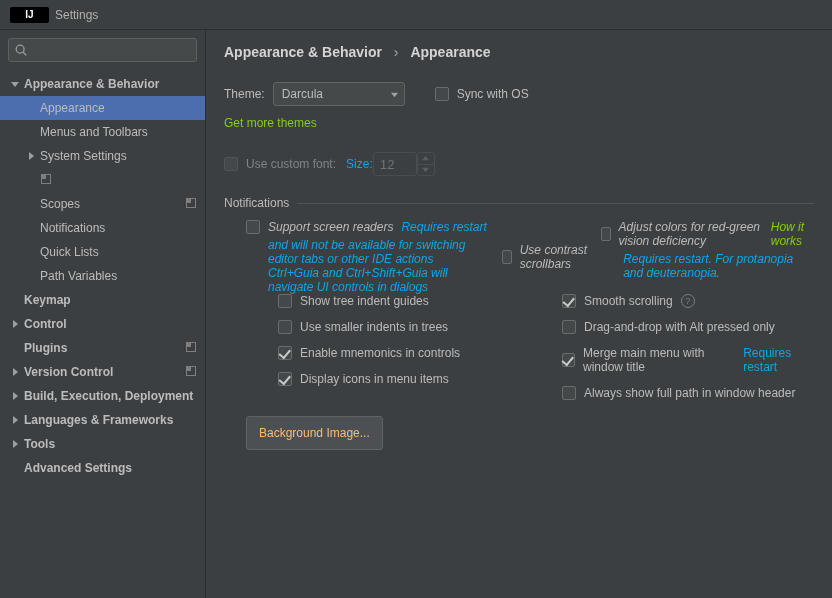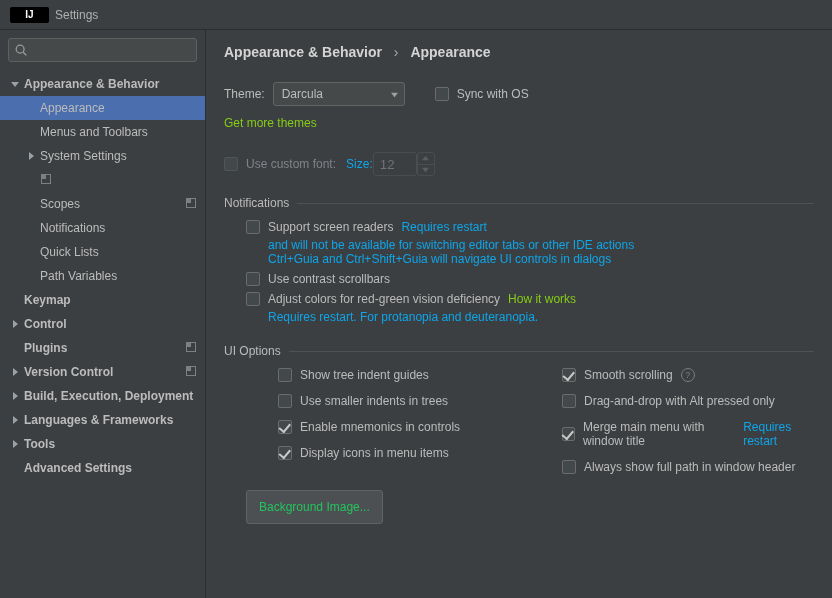--- a/index.html
+++ b/index.html
@@ -35,26 +35,26 @@
   .checkbox { display: inline-flex; align-items: center; cursor: default; }
   .checkbox .box { width: 14px; height: 14px; border: 1px solid #6b6b6b; border-radius: 2px; background: #43494a; margin-right: 8px; display: flex; align-items: center; justify-content: center; }
   .checkbox.checked .box::after { content: ""; width: 9px; height: 5px; border-left: 2px solid #c9c9c9; border-bottom: 2px solid #c9c9c9; transform: rotate(-50deg) translate(0px,-1px); }
   .checkbox.disabled .box { border-color: #515558; }
   .checkbox.disabled { color: #808488; }
   .link { color: #84cc16; cursor: pointer; }
   .section-head { display: flex; align-items: center; color: #bbbbbb; margin: 20px 0 10px 0; }
   .section-head .line { flex: 1; height: 1px; background: #515151; margin-left: 8px; }
   .hint { color: #0ea5e9; }
   .indent { margin-left: 22px; }
-  .group-col { display: flex; flex-direction: column; gap: 6px; }
+  .group-col { display: flex; flex-direction: row; gap: 6px; font-style: italic; }
   .opt-row { display: flex; align-items: center; gap: 8px; }
   .two-col { display: flex; }
   .two-col .col { flex: 1; }
   .two-col .col .opt-row { margin-bottom: 12px; padding-left: 32px; }
-  .btn { display: inline-flex; align-items: center; height: 26px; padding: 16px 12px; background: #4c5052; border: 1px solid #5e6366; border-radius: 3px; color: #22c55e; cursor: pointer; }
+  .btn { display: inline-flex; align-items: center; height: 26px; padding: 16px 12px; background: #4c5052; border: 1px solid #5e6366; border-radius: 3px; color: #fdba74; cursor: pointer; }
   .help-circle { width: 14px; height: 14px; border: 1px solid #7b7e80; border-radius: 50%; display: inline-flex; align-items: center; justify-content: center; font-size: 9px; color: #7b7e80; }
   .small-input { width: 44px; height: 24px; background: #3c3f41; border: 1px solid #4a4d4f; border-radius: 3px; color: #6f7276; padding: 0 6px; outline: none; }
   .stepper { width: 18px; height: 24px; background: #3c3f41; border: 1px solid #4a4d4f; border-radius: 3px; display: flex; flex-direction: column; }
   .stepper div { flex:1; display:flex; align-items:center; justify-content:center; }
   .stepper div + div { border-top: 1px solid #4a4d4f; }
   svg.tri { width: 7px; height: 7px; }
 </style>
 </head>
 <body>
 
@@ -273,24 +273,20 @@
           <label class="checkbox">
             <span class="box"></span>
             <span>Adjust colors for red-green vision deficiency</span>
           </label>
           <span class="link">How it works</span>
         </div>
         <div class="hint" style="margin-left:22px; margin-top:4px;">Requires restart. For protanopia and deuteranopia.</div>
       </div>
     </div>
 
-    <div class="section-head">
-      <span>UI Options</span>
-      <span class="line"></span>
-    </div>
 
     <div class="indent">
       <div class="two-col" id="ui-two-col">
           <div class="col">
             <div class="opt-row">
               <label class="checkbox">
                 <span class="box"></span>
                 <span>Show tree indent guides</span>
               </label>
             </div>

